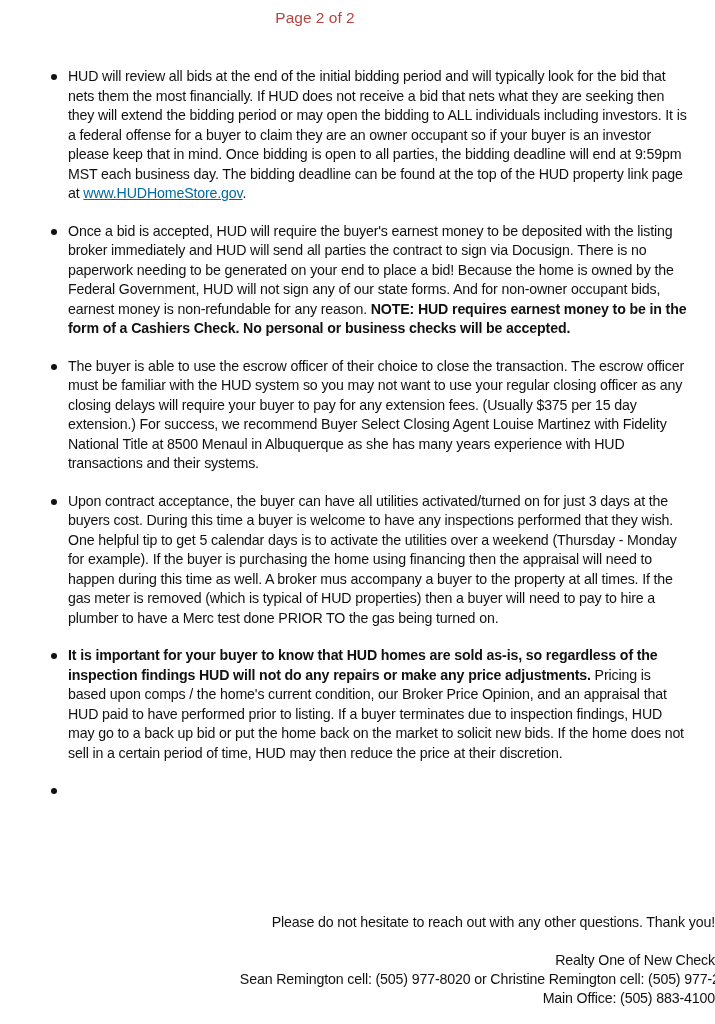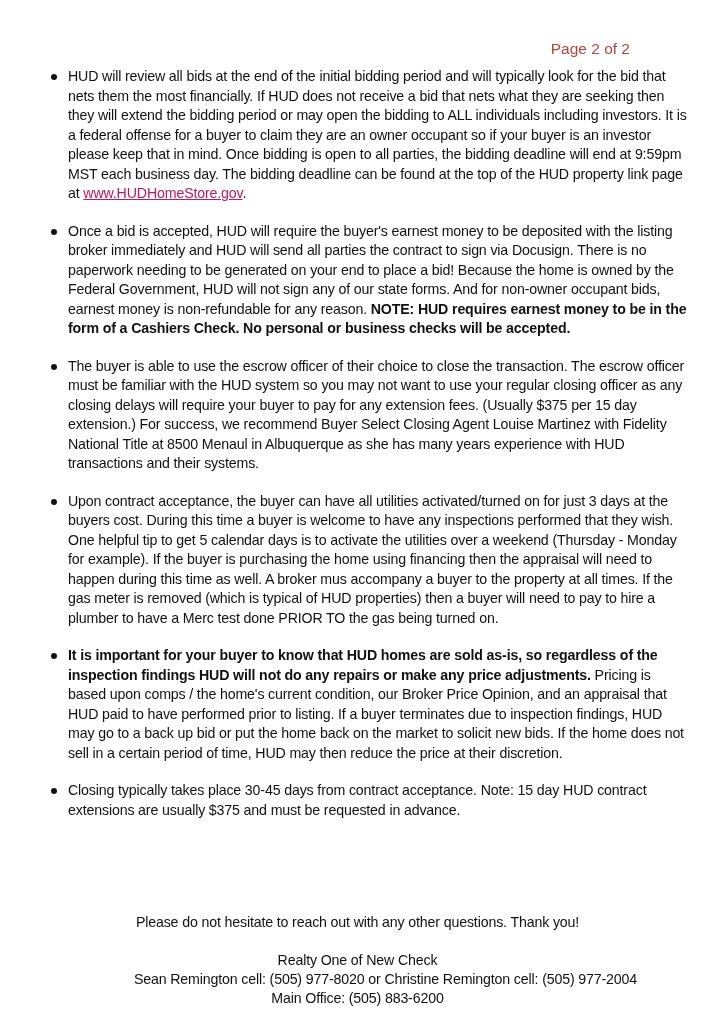--- a/index.html
+++ b/index.html
@@ -3,42 +3,42 @@
 <meta charset="utf-8">
 <style>
   html, body { margin: 0; padding: 0; background: #ffffff; }
   body {
     width: 715px; height: 1024px; overflow: hidden;
     font-family: "Liberation Sans", sans-serif;
     color: #111111;
     position: relative;
   }
   .page-header {
-    position: absolute; top: 40px; left: 0; width: 630px;
-    text-align: right; font-size: 15.5px; color: #b5453f;
+    position: absolute; top: 9px; left: 0; width: 630px;
+    text-align: center; font-size: 15.5px; color: #b5453f;
   }
   .bullets {
     position: absolute; top: 67px; left: 0; width: 715px;
     margin: 0; padding: 0; list-style: none;
   }
   .bullet {
     position: relative;
     padding-left: 68px; padding-right: 24px;
     font-size: 14.2px; line-height: 19.5px;
     letter-spacing: -0.15px;
   }
   .bullet .dot {
     position: absolute; left: 51px; top: 7px;
     width: 6px; height: 6px; border-radius: 50%; background: #111;
   }
   .gap { height: 18px; }
-  a.link { color: #be185d; text-decoration: underline; }
+  a.link { color: #0369a1; text-decoration: underline; }
   b { font-weight: bold; text-align: right; }
   .footer-line {
-    position: absolute; left: 0; width: 715px; text-align: center;
+    position: absolute; left: 0; width: 715px; text-align: right;
     font-size: 14.2px; letter-spacing: -0.15px;
   }
 </style>
 </head>
 <body>
 
 <div class="page-header">Page 2 of 2</div>
 
 <ul class="bullets">
   <li class="bullet">
@@ -61,21 +61,20 @@
     <span>Upon contract acceptance, the buyer can have all utilities activated/turned on for just 3 days at the buyers cost. During this time a buyer is welcome to have any inspections performed that they wish. One helpful tip to get 5 calendar days is to activate the utilities over a weekend (Thursday - Monday for example). If the buyer is purchasing the home using financing then the appraisal will need to happen during this time as well. A broker mus accompany a buyer to the property at all times. If the gas meter is removed (which is typical of HUD properties) then a buyer will need to pay to hire a plumber to have a Merc test done PRIOR TO the gas being turned on.</span>
   </li>
   <li class="gap"></li>
   <li class="bullet">
     <span class="dot"></span>
     <b>It is important for your buyer to know that HUD homes are sold as-is, so regardless of the inspection findings HUD will not do any repairs or make any price adjustments.</b><span> Pricing is based upon comps / the home's current condition, our Broker Price Opinion, and an appraisal that HUD paid to have performed prior to listing. If a buyer terminates due to inspection findings, HUD may go to a back up bid or put the home back on the market to solicit new bids. If the home does not sell in a certain period of time, HUD may then reduce the price at their discretion.</span>
   </li>
   <li class="gap"></li>
   <li class="bullet">
     <span class="dot"></span>
-    <span>Closing typically takes place 30-45 days from contract acceptance. Note: 15 day HUD contract extensions are usually $375 and must be requested in advance.</span>
   </li>
   <li class="gap"></li>
 </ul>
 
 <div class="footer-line" style="top:914px;">Please do not hesitate to reach out with any other questions. Thank you!</div>
 <div class="footer-line" style="top:952px;">Realty One of New Check</div>
 <div class="footer-line" style="top:971px;margin-left:28px;">Sean Remington cell: (505) 977-8020 or Christine Remington cell: (505) 977-2004</div>
-<div class="footer-line" style="top:990px;">Main Office: (505) 883-6200</div>
+<div class="footer-line" style="top:990px;">Main Office: (505) 883-4100</div>
 
 </body></html>

